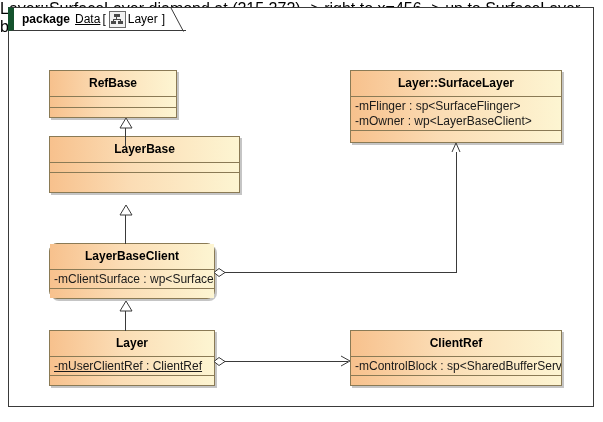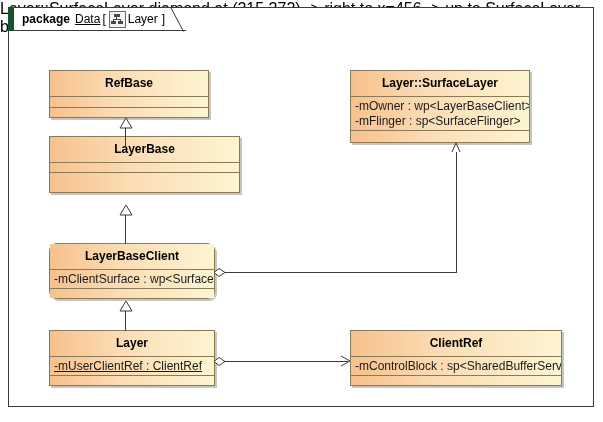--- a/index.html
+++ b/index.html
@@ -146,32 +146,32 @@
 <body>
 
 <div id="canvas">
 
   
   <div id="package-frame"></div>
 
   
 
   
-  <div class="uml-class" style="left:49px; top:70px; width:160px; height:48px;">
+  <div class="uml-class" style="left:49px; top:70px; width:128px; height:48px;">
     <div class="uml-row uml-title">RefBase</div>
     <div class="uml-row uml-attrs" style="height:11px; padding:0;"></div>
     <div class="uml-row uml-ops" style="height:9px;"></div>
   </div>
 
   
-  <div class="uml-class" style="left:350px; top:70px; width:180px; height:73px;">
+  <div class="uml-class" style="left:350px; top:70px; width:212px; height:73px;">
     <div class="uml-row uml-title">Layer::SurfaceLayer</div>
     <div class="uml-row uml-attrs" style="height:34px;">
+      <div>-mFlinger : sp&lt;SurfaceFlinger&gt;</div>
       <div>-mOwner : wp&lt;LayerBaseClient&gt;</div>
-      <div>-mFlinger : sp&lt;SurfaceFlinger&gt;</div>
     </div>
     <div class="uml-row uml-ops" style="height:11px;"></div>
   </div>
 
   
   <div class="uml-class" style="left:49px; top:136px; width:191px; height:57px;">
     <div class="uml-row uml-title">LayerBase</div>
     <div class="uml-row uml-attrs" style="height:10px; padding:0;"></div>
     <div class="uml-row uml-ops" style="height:19px;"></div>
   </div>

